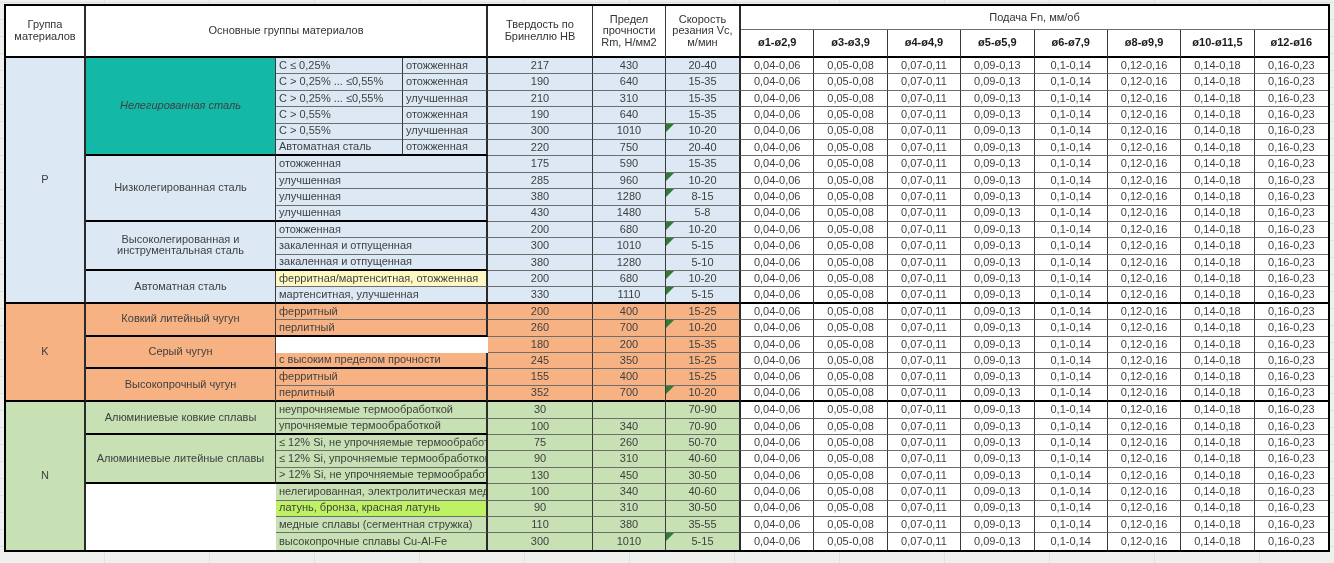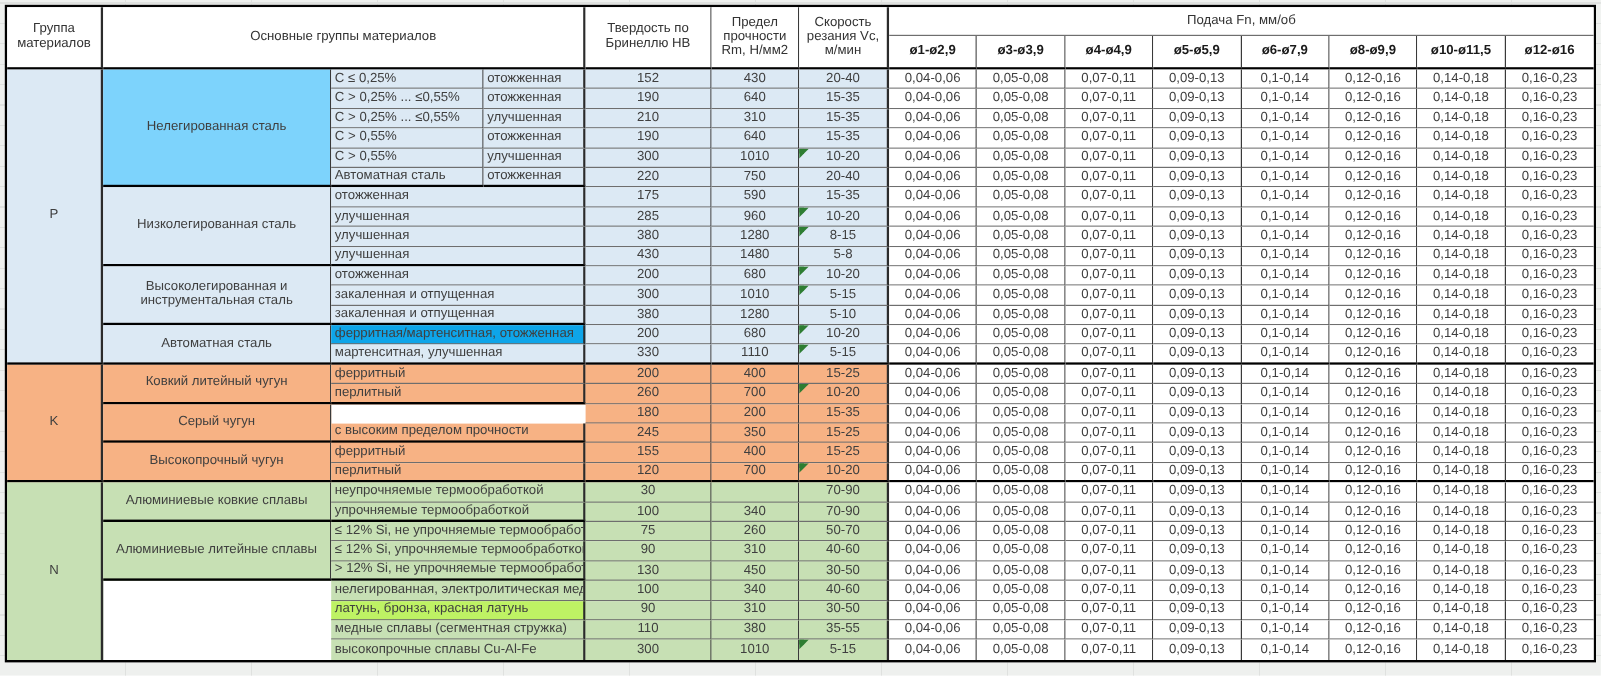--- a/index.html
+++ b/index.html
@@ -51,24 +51,24 @@
 
 <div class="cell bold thickB" style="grid-area: 2 / 8;">ø1-ø2,9</div>
     <div class="cell bold thickB" style="grid-area: 2 / 9;">ø3-ø3,9</div>
     <div class="cell bold thickB" style="grid-area: 2 / 10;">ø4-ø4,9</div>
     <div class="cell bold thickB" style="grid-area: 2 / 11;">ø5-ø5,9</div>
     <div class="cell bold thickB" style="grid-area: 2 / 12;">ø6-ø7,9</div>
     <div class="cell bold thickB" style="grid-area: 2 / 13;">ø8-ø9,9</div>
     <div class="cell bold thickB" style="grid-area: 2 / 14;">ø10-ø11,5</div>
     <div class="cell bold thickB lastcol" style="grid-area: 2 / 15;">ø12-ø16</div>
     <div class="cell thickR wrap thickB" style="grid-area: 3 / 1 / 18; background: rgb(220, 233, 244);">P</div>
-    <div class="cell wrap thickB" style="grid-area: 3 / 2 / 9; background: #7dd3fc;">Нелегированная сталь</div>
+    <div class="cell wrap thickB" style="grid-area: 3 / 2 / 9; background: #14b8a6; font-style: italic;">Нелегированная сталь</div>
     <div class="cell left" style="grid-area: 3 / 3; background: rgb(220, 233, 244);">C ≤ 0,25%</div>
     <div class="cell left thickR" style="grid-area: 3 / 4; background: rgb(220, 233, 244);">отожженная</div>
-    <div class="cell" style="grid-area: 3 / 5; background: rgb(220, 233, 244);">152</div>
+    <div class="cell" style="grid-area: 3 / 5; background: rgb(220, 233, 244);">217</div>
     <div class="cell" style="grid-area: 3 / 6; background: rgb(220, 233, 244);">430</div>
     <div class="cell thickR" style="grid-area: 3 / 7; background: rgb(220, 233, 244);">20-40</div>
     <div class="cell" style="grid-area: 3 / 8;">0,04-0,06</div>
     <div class="cell" style="grid-area: 3 / 9;">0,05-0,08</div>
     <div class="cell" style="grid-area: 3 / 10;">0,07-0,11</div>
     <div class="cell" style="grid-area: 3 / 11;">0,09-0,13</div>
     <div class="cell" style="grid-area: 3 / 12;">0,1-0,14</div>
     <div class="cell" style="grid-area: 3 / 13;">0,12-0,16</div>
     <div class="cell" style="grid-area: 3 / 14;">0,14-0,18</div>
     <div class="cell  lastcol" style="grid-area: 3 / 15;">0,16-0,23</div>
@@ -217,21 +217,21 @@
     <div class="cell thickR" style="grid-area: 15 / 7; background: rgb(220, 233, 244);">5-10</div>
     <div class="cell" style="grid-area: 15 / 8;">0,04-0,06</div>
     <div class="cell" style="grid-area: 15 / 9;">0,05-0,08</div>
     <div class="cell" style="grid-area: 15 / 10;">0,07-0,11</div>
     <div class="cell" style="grid-area: 15 / 11;">0,09-0,13</div>
     <div class="cell" style="grid-area: 15 / 12;">0,1-0,14</div>
     <div class="cell" style="grid-area: 15 / 13;">0,12-0,16</div>
     <div class="cell" style="grid-area: 15 / 14;">0,14-0,18</div>
     <div class="cell  lastcol" style="grid-area: 15 / 15;">0,16-0,23</div>
     <div class="cell wrap thickB" style="grid-area: 16 / 2 / 18; background: rgb(220, 233, 244);">Автоматная сталь</div>
-    <div class="cell left thickR" style="grid-area: 16 / 3 / auto / 5; background: #0ea5e9;">ферритная/мартенситная, отожженная</div>
+    <div class="cell left thickR" style="grid-area: 16 / 3 / auto / 5; background: #fef9c3;">ферритная/мартенситная, отожженная</div>
     <div class="cell" style="grid-area: 16 / 5; background: rgb(220, 233, 244);">200</div>
     <div class="cell" style="grid-area: 16 / 6; background: rgb(220, 233, 244);">680</div>
     <div class="cell thickR marker" style="grid-area: 16 / 7; background: rgb(220, 233, 244); --mk: #2e7d32;">10-20</div>
     <div class="cell" style="grid-area: 16 / 8;">0,04-0,06</div>
     <div class="cell" style="grid-area: 16 / 9;">0,05-0,08</div>
     <div class="cell" style="grid-area: 16 / 10;">0,07-0,11</div>
     <div class="cell" style="grid-area: 16 / 11;">0,09-0,13</div>
     <div class="cell" style="grid-area: 16 / 12;">0,1-0,14</div>
     <div class="cell" style="grid-area: 16 / 13;">0,12-0,16</div>
     <div class="cell" style="grid-area: 16 / 14;">0,14-0,18</div>
@@ -305,21 +305,21 @@
     <div class="cell thickR" style="grid-area: 22 / 7; background: rgb(247, 178, 132);">15-25</div>
     <div class="cell" style="grid-area: 22 / 8;">0,04-0,06</div>
     <div class="cell" style="grid-area: 22 / 9;">0,05-0,08</div>
     <div class="cell" style="grid-area: 22 / 10;">0,07-0,11</div>
     <div class="cell" style="grid-area: 22 / 11;">0,09-0,13</div>
     <div class="cell" style="grid-area: 22 / 12;">0,1-0,14</div>
     <div class="cell" style="grid-area: 22 / 13;">0,12-0,16</div>
     <div class="cell" style="grid-area: 22 / 14;">0,14-0,18</div>
     <div class="cell  lastcol" style="grid-area: 22 / 15;">0,16-0,23</div>
     <div class="cell left thickR thickB" style="grid-area: 23 / 3 / auto / 5; background: rgb(247, 178, 132);">перлитный</div>
-    <div class="cell  thickB" style="grid-area: 23 / 5; background: rgb(247, 178, 132);">120</div>
+    <div class="cell  thickB" style="grid-area: 23 / 5; background: rgb(247, 178, 132);">352</div>
     <div class="cell  thickB" style="grid-area: 23 / 6; background: rgb(247, 178, 132);">700</div>
     <div class="cell thickR thickB marker" style="grid-area: 23 / 7; background: rgb(247, 178, 132); --mk: #2e7d32;">10-20</div>
     <div class="cell  thickB" style="grid-area: 23 / 8;">0,04-0,06</div>
     <div class="cell  thickB" style="grid-area: 23 / 9;">0,05-0,08</div>
     <div class="cell  thickB" style="grid-area: 23 / 10;">0,07-0,11</div>
     <div class="cell  thickB" style="grid-area: 23 / 11;">0,09-0,13</div>
     <div class="cell  thickB" style="grid-area: 23 / 12;">0,1-0,14</div>
     <div class="cell  thickB" style="grid-area: 23 / 13;">0,12-0,16</div>
     <div class="cell  thickB" style="grid-area: 23 / 14;">0,14-0,18</div>
     <div class="cell  thickB lastcol" style="grid-area: 23 / 15;">0,16-0,23</div>

